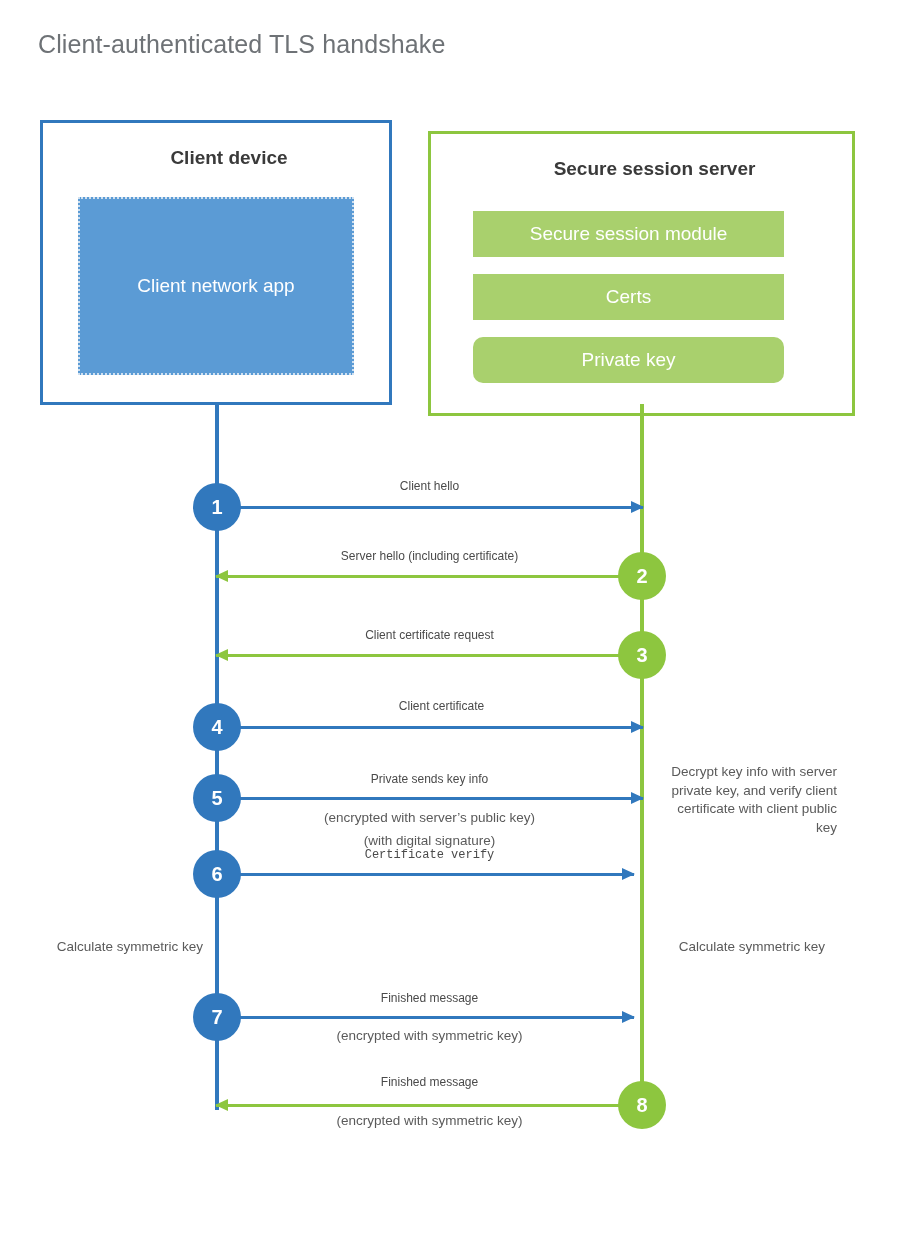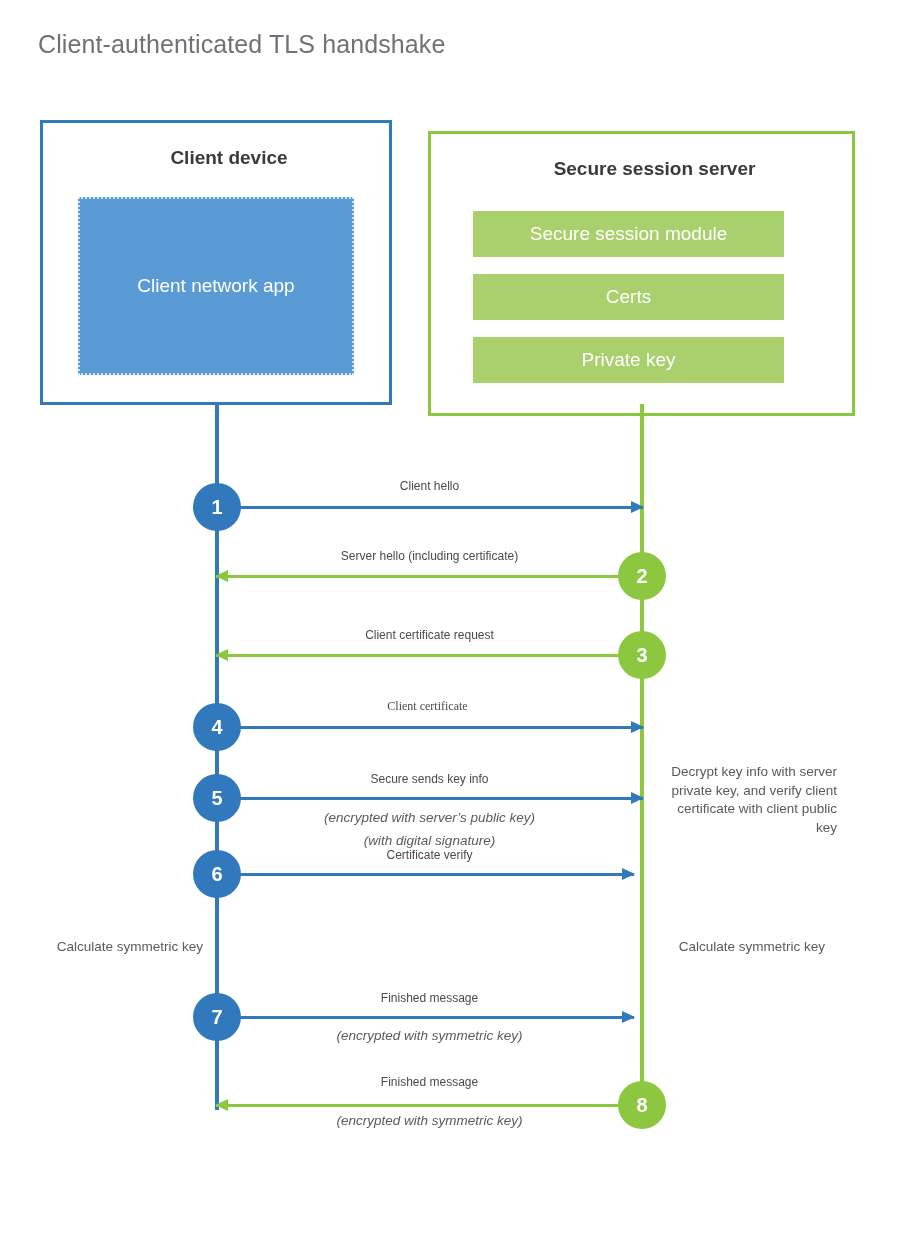--- a/index.html
+++ b/index.html
@@ -95,21 +95,21 @@
     height: 46px;
     background: #a9d06d;
     display: flex;
     align-items: center;
     justify-content: center;
     color: #ffffff;
     font-size: 19px;
   }
   .server-bar-0 { top: 77px; }
   .server-bar-1 { top: 140px; }
-  .server-bar-2 { top: 203px; }
+  .server-bar-2 { top: 203px; border-radius: 10px; }
 
   
   .lifeline {
     position: absolute;
     width: 4px;
   }
   .lifeline-client {
     left: 215px;
     top: 404px;
     height: 706px;
@@ -174,21 +174,20 @@
     font-size: 12px;
     color: #4a4a4a;
     white-space: nowrap;
   }
   .msg-sub {
     position: absolute;
     text-align: center;
     font-size: 13.5px;
     color: #5a5a5a;
     white-space: nowrap;
-    font-style: italic;
   }
 
   
   .side-note {
     position: absolute;
     font-size: 13.5px;
     line-height: 1.38;
     color: #5a5a5a;
   }
   .side-note.left-note {
@@ -234,36 +233,36 @@
   </div>
   <div class="step-circle green" style="left:618px; top:552px;">2</div>
 
   <div class="msg-label" style="left:217px; top:628px; width:425px;">Client certificate request</div>
   <div class="arrow green to-left" style="left:216px; top:654px; width:424px;">
     <div class="shaft"></div>
     <div class="head"></div>
   </div>
   <div class="step-circle green" style="left:618px; top:631px;">3</div>
 
-  <div class="msg-label" style="left:215px; top:699px; width:425px;font-family:Liberation Serif, serif;">Client certificate</div>
+  <div class="msg-label" style="left:229px; top:699px; width:425px;">Client certificate</div>
   <div class="arrow blue to-right" style="left:229px; top:726px; width:414px;">
     <div class="shaft"></div>
     <div class="head"></div>
   </div>
   <div class="step-circle blue" style="left:193px; top:703px;">4</div>
 
-  <div class="msg-label" style="left:217px; top:772px; width:425px;">Secure sends key info</div>
+  <div class="msg-label" style="left:217px; top:772px; width:425px;">Private sends key info</div>
   <div class="arrow blue to-right" style="left:229px; top:797px; width:414px;">
     <div class="shaft"></div>
     <div class="head"></div>
   </div>
   <div class="msg-sub" style="left:217px; top:810px; width:425px;">(encrypted with server’s public key)</div>
   <div class="step-circle blue" style="left:193px; top:774px;">5</div>
 
-  <div class="msg-label" style="left:217px; top:848px; width:425px;">Certificate verify</div>
+  <div class="msg-label" style="left:217px; top:848px; width:425px;font-family:Liberation Mono, monospace;">Certificate verify</div>
   <div class="arrow blue to-right" style="left:229px; top:873px; width:405px;">
     <div class="shaft"></div>
     <div class="head"></div>
   </div>
   <div class="msg-sub" style="left:217px; top:833px; width:425px;">(with digital signature)</div>
   <div class="step-circle blue" style="left:193px; top:850px;">6</div>
 
   <div class="msg-label" style="left:217px; top:991px; width:425px;">Finished message</div>
   <div class="arrow blue to-right" style="left:229px; top:1016px; width:405px;">
     <div class="shaft"></div>

